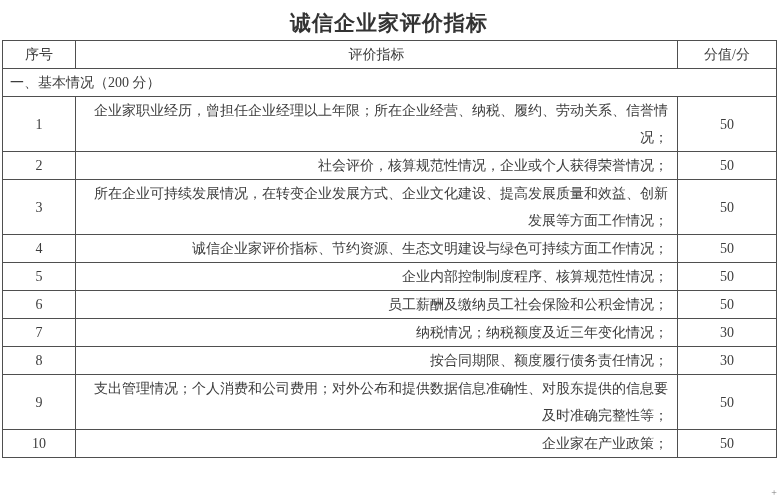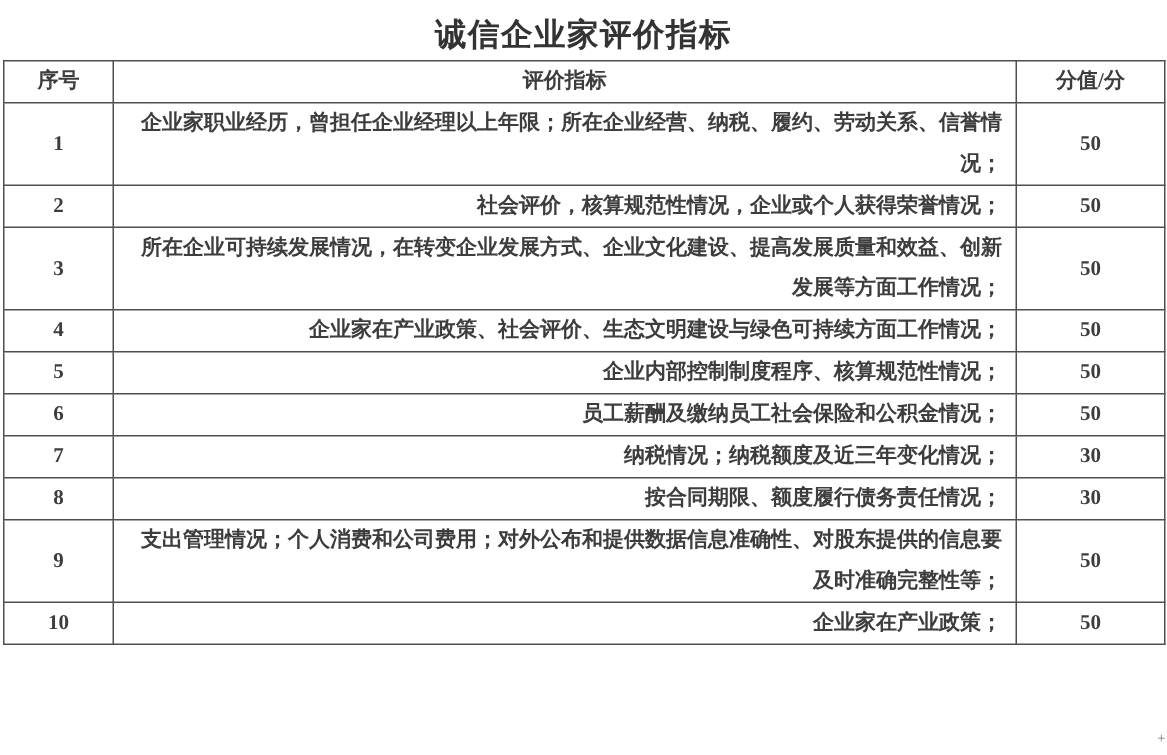--- a/index.html
+++ b/index.html
@@ -29,21 +29,21 @@
     width: 774px;
     margin-left: 2px;
   }
   .eval-table col.col-no    { width: 73px; }
   .eval-table col.col-ind   { width: 602px; }
   .eval-table col.col-score { width: 99px; }
   .eval-table th,
   .eval-table td {
     border: 1px solid #4f4f4f;
     font-size: 14px;
-    font-weight: bold;
+    font-weight: normal;
     line-height: 27px;
     padding: 0 12px;
     background: #ffffff;
     color: #3d3d3d;
     vertical-align: middle;
     overflow: hidden;
   }
   tr.header-row th { height: 27px; text-align: center; }
   tr.section-row td {
     height: 25px;
@@ -79,20 +79,23 @@
     <col class="col-score">
   </colgroup>
   <thead>
     <tr class="header-row">
       <th>序号</th>
       <th>评价指标</th>
       <th>分值/分</th>
     </tr>
   </thead>
   <tbody id="table-body">
+  <tr class="section-row">
+    <td colspan="3">一、基本情况（200 分）</td>
+  </tr>
 
   <tr class="data-row">
     <td class="c-no">1</td>
     <td class="c-ind">企业家职业经历，曾担任企业经理以上年限；所在企业经营、纳税、履约、劳动关系、信誉情况；</td>
     <td class="c-score">50</td>
   </tr>
 
   <tr class="data-row">
     <td class="c-no">2</td>
     <td class="c-ind">社会评价，核算规范性情况，企业或个人获得荣誉情况；</td>
@@ -100,21 +103,21 @@
   </tr>
 
   <tr class="data-row">
     <td class="c-no">3</td>
     <td class="c-ind">所在企业可持续发展情况，在转变企业发展方式、企业文化建设、提高发展质量和效益、创新发展等方面工作情况；</td>
     <td class="c-score">50</td>
   </tr>
 
   <tr class="data-row">
     <td class="c-no">4</td>
-    <td class="c-ind">企业家在产业政策、社会评价、生态文明建设与绿色可持续方面工作情况；</td>
+    <td class="c-ind">诚信企业家评价指标、节约资源、生态文明建设与绿色可持续方面工作情况；</td>
     <td class="c-score">50</td>
   </tr>
 
 
   <tr class="data-row">
     <td class="c-no">5</td>
     <td class="c-ind">企业内部控制制度程序、核算规范性情况；</td>
     <td class="c-score">50</td>
   </tr>
 

